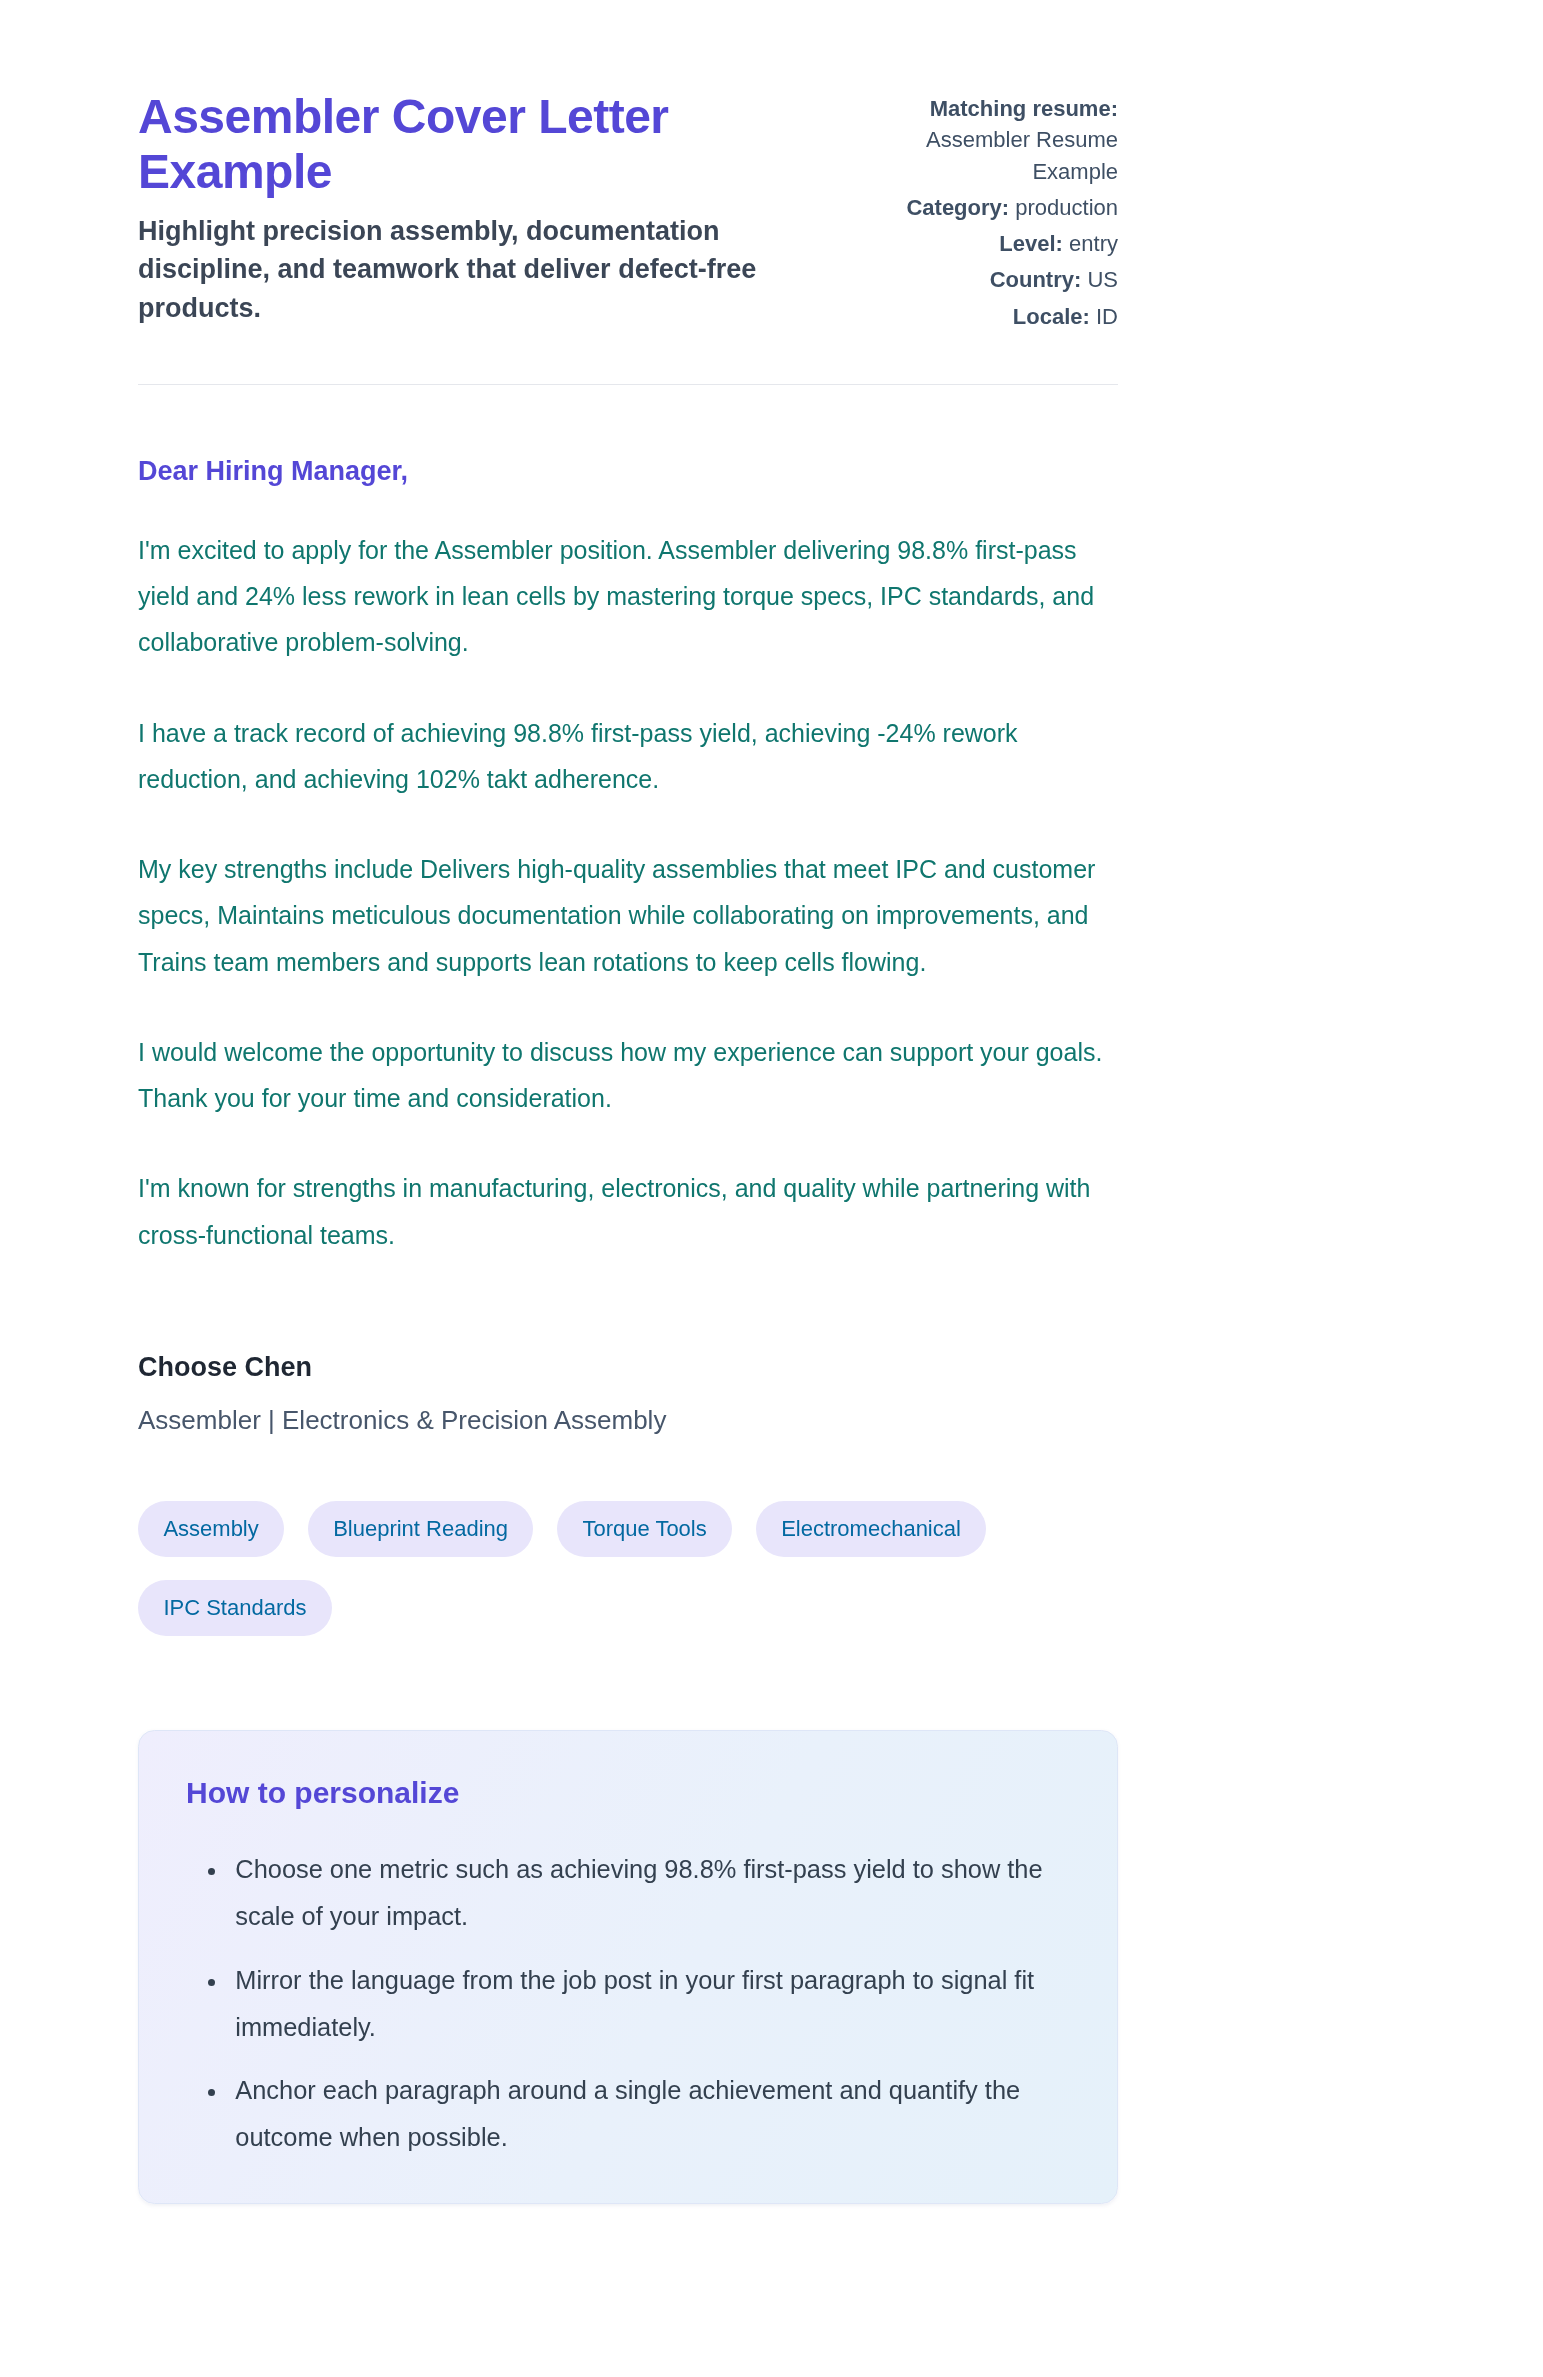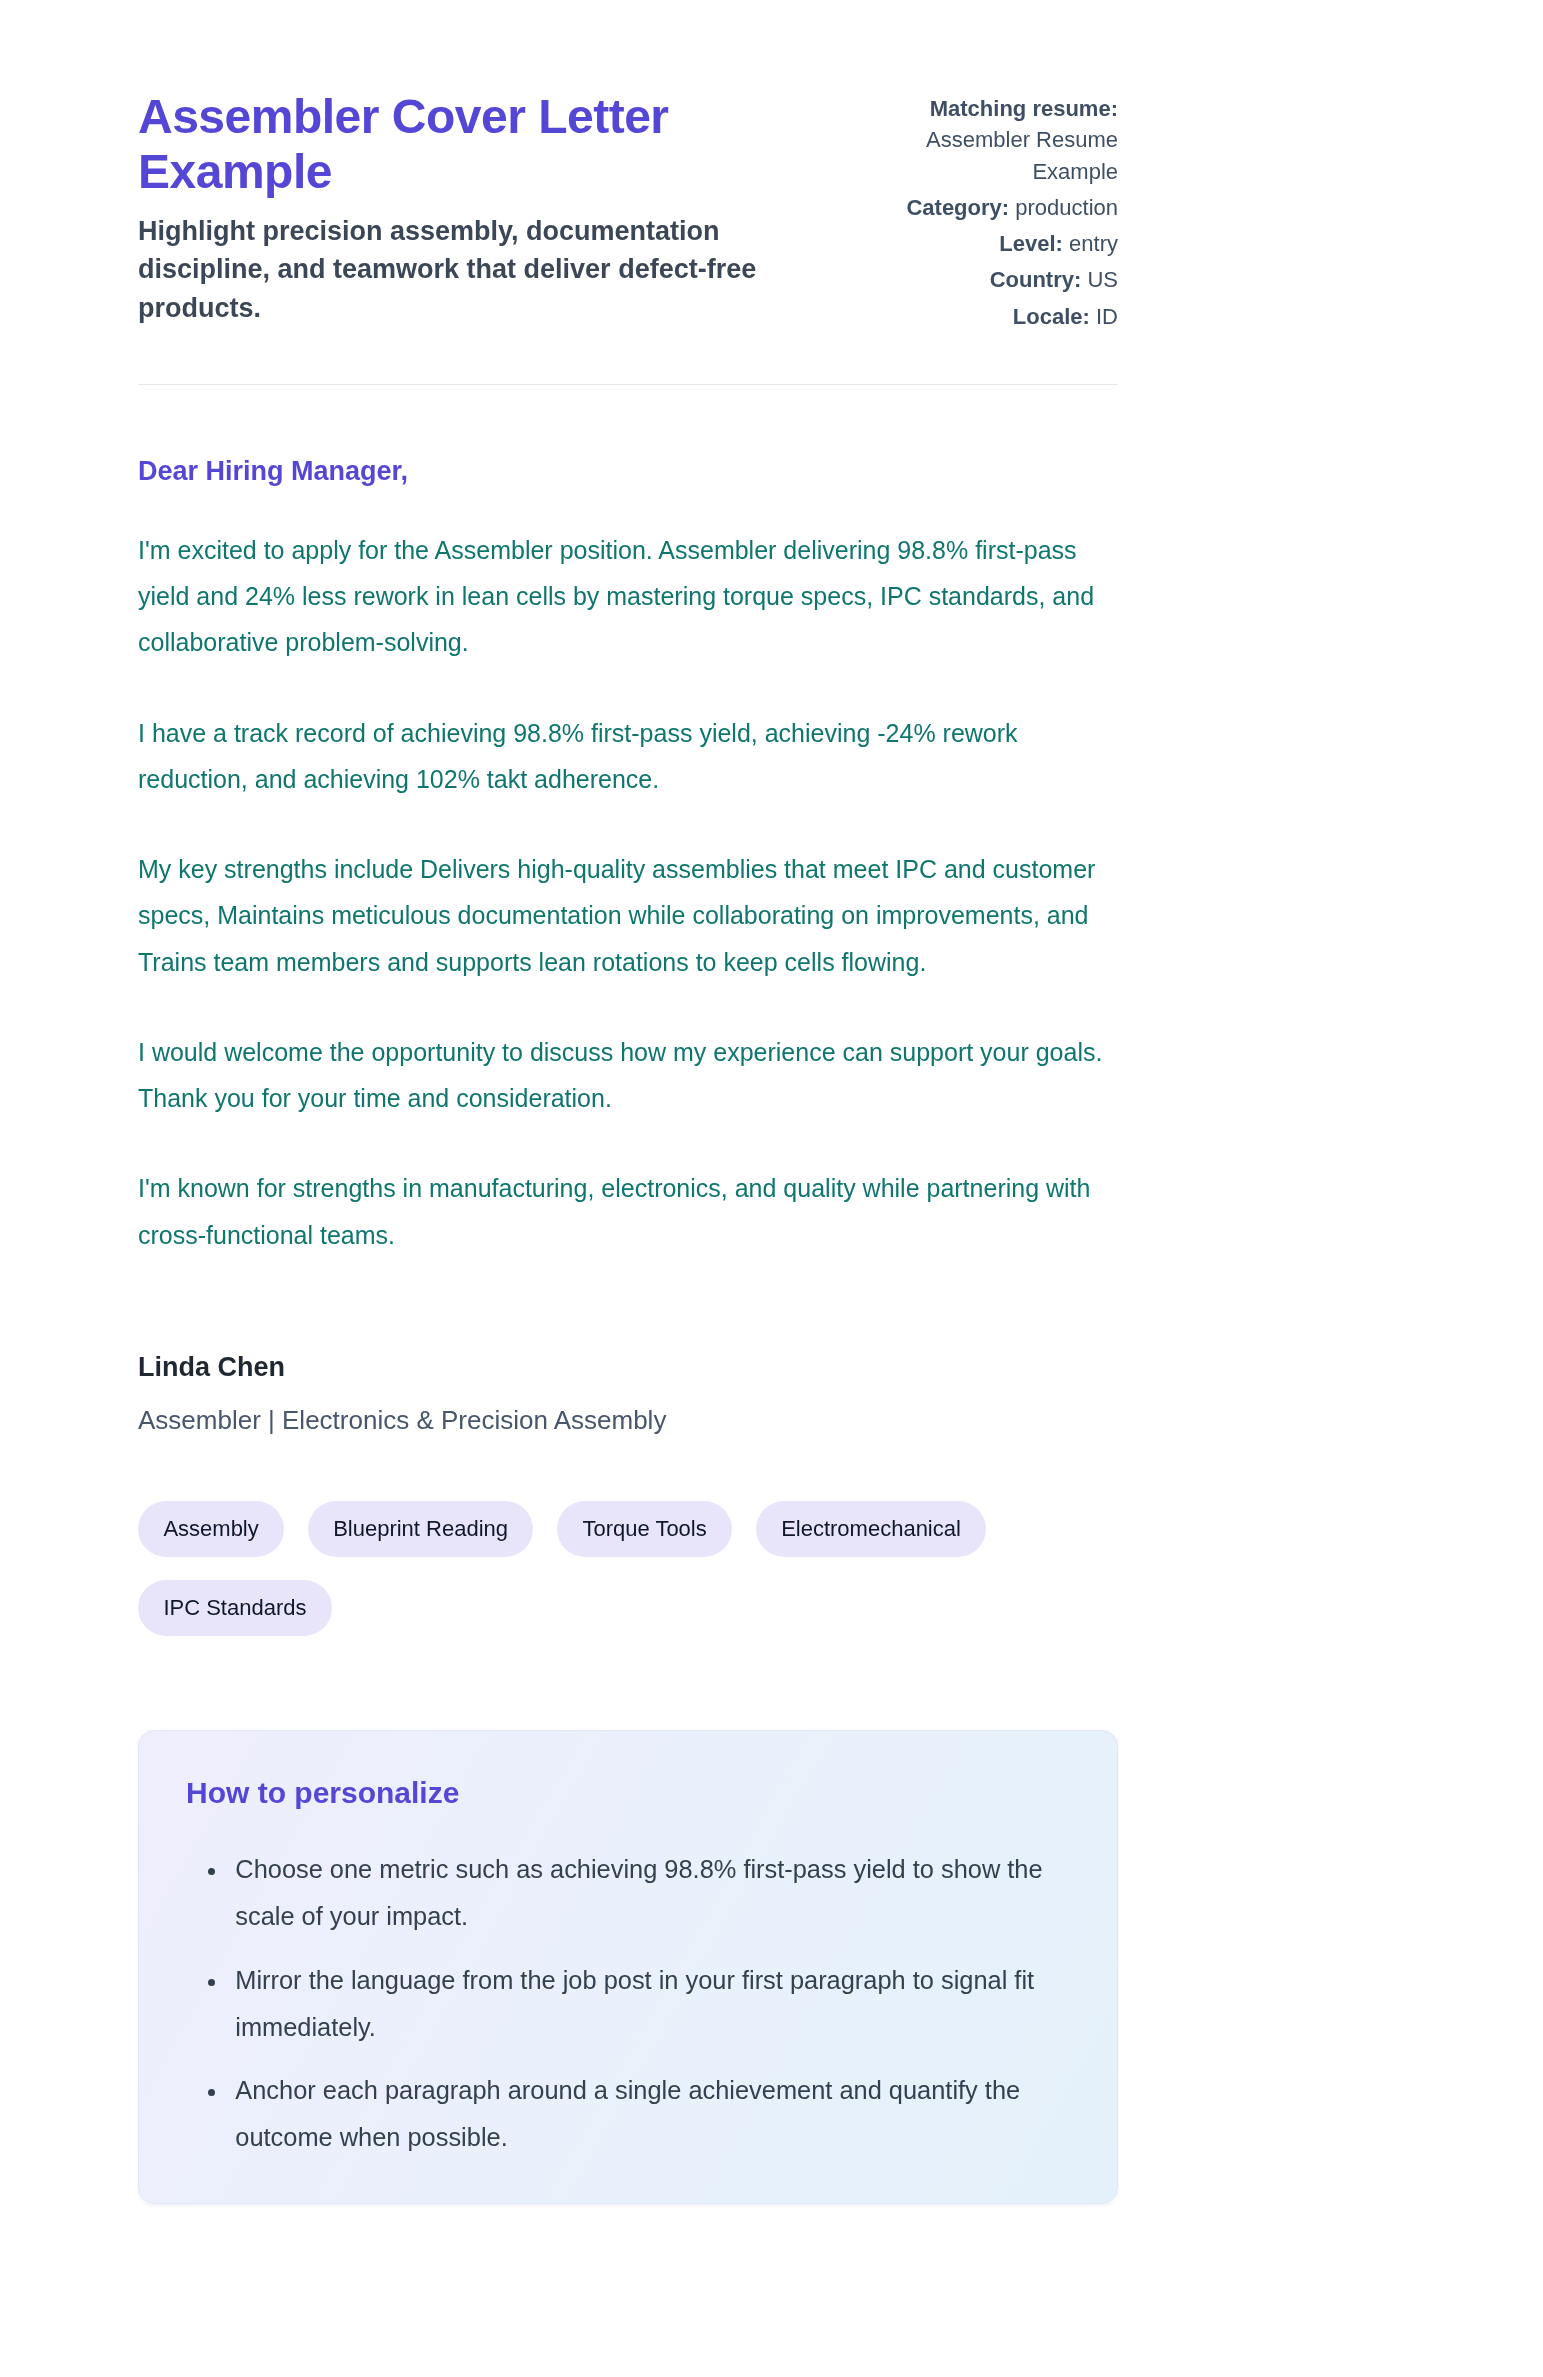--- a/index.html
+++ b/index.html
@@ -87,21 +87,21 @@
   
   .tags {
     margin-top: 65px;
     display: flex;
     flex-wrap: wrap;
     gap: 23.6px;
   }
   .tag-pill {
     display: inline-block;
     background: #e8e5fb;
-    color: #0f172a;
+    color: #0369a1;
     font-size: 22px;
     line-height: 1;
     padding: 17px 25.4px;
     border-radius: 29px;
     white-space: nowrap;
   }
 
   
   .tip-box {
     margin-top: 94px;
@@ -153,21 +153,21 @@
 
     <hr class="divider">
 
     <section class="letter">
       <p class="salutation">Dear Hiring Manager,</p>
       <p class="letter-paragraph">I'm excited to apply for the Assembler position. Assembler delivering 98.8% first-pass yield and 24% less rework in lean cells by mastering torque specs, IPC standards, and collaborative problem-solving.</p>
       <p class="letter-paragraph">I have a track record of achieving 98.8% first-pass yield, achieving -24% rework reduction, and achieving 102% takt adherence.</p>
       <p class="letter-paragraph">My key strengths include Delivers high-quality assemblies that meet IPC and customer specs, Maintains meticulous documentation while collaborating on improvements, and Trains team members and supports lean rotations to keep cells flowing.</p>
       <p class="letter-paragraph">I would welcome the opportunity to discuss how my experience can support your goals. Thank you for your time and consideration.</p>
       <p class="letter-paragraph">I'm known for strengths in manufacturing, electronics, and quality while partnering with cross-functional teams.</p>
-      <p class="signature-name">Linda Chen</p>
+      <p class="signature-name">Choose Chen</p>
       <p class="signature-role">Assembler | Electronics &amp; Precision Assembly</p>
     </section>
 
     <div class="tags">
       <span class="tag-pill">Assembly</span>
       <span class="tag-pill">Blueprint Reading</span>
       <span class="tag-pill">Torque Tools</span>
       <span class="tag-pill">Electromechanical</span>
       <span class="tag-pill">IPC Standards</span>
     </div>

